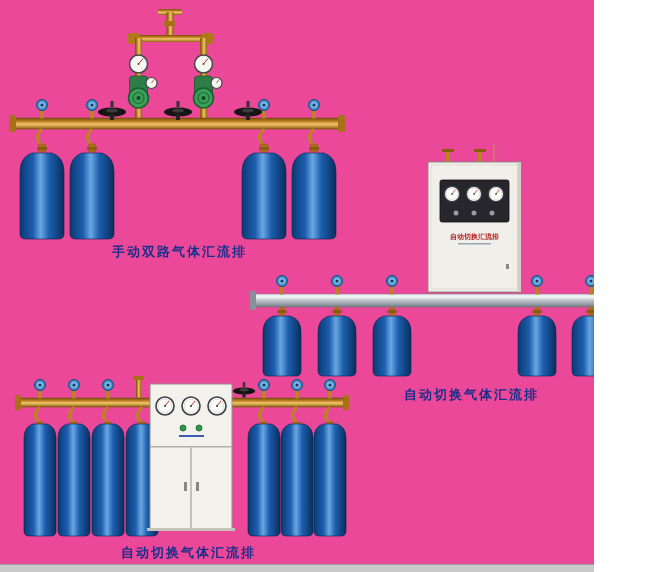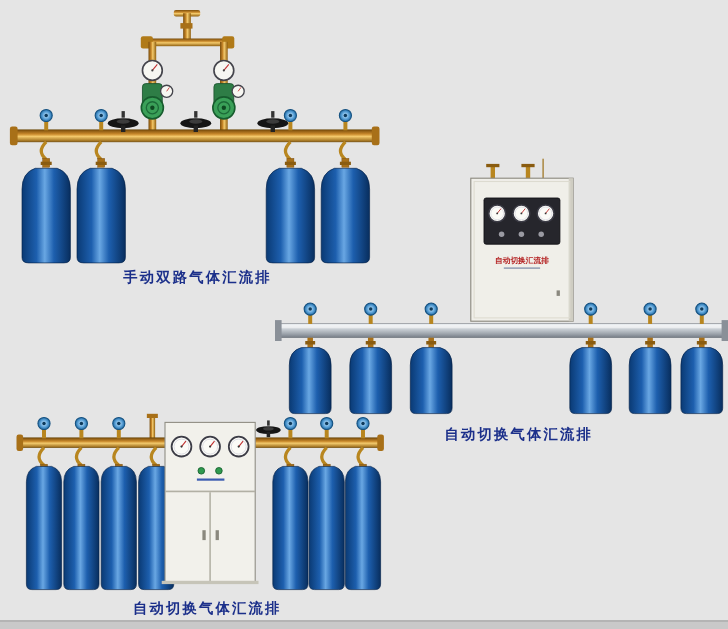--- a/index.html
+++ b/index.html
@@ -1,16 +1,16 @@
 <!DOCTYPE html>
 <html><head>
 <meta charset="utf-8">
 <style>
   html,body{margin:0;padding:0;background:#ffffff;}
-  .page{position:relative;width:662px;height:572px;background:#e5e5e5;overflow:hidden;
+  .page{position:relative;width:594px;height:572px;background:#ec4899;overflow:hidden;
         font-family:"Liberation Sans",sans-serif;}
   .scene{position:absolute;}
   .caption{position:absolute;font-weight:bold;font-size:13px;letter-spacing:2px;
            color:#1b2f8a;white-space:nowrap;font-family:"Liberation Sans",sans-serif;}
   .bottom-strip{position:absolute;left:0;top:564px;width:662px;height:8px;
                 background:#c9c9c9;border-top:1px solid #a0a0a0;box-sizing:border-box;}
   svg text{font-family:"Liberation Sans",sans-serif;}
 </style>
 </head>
 <body>

